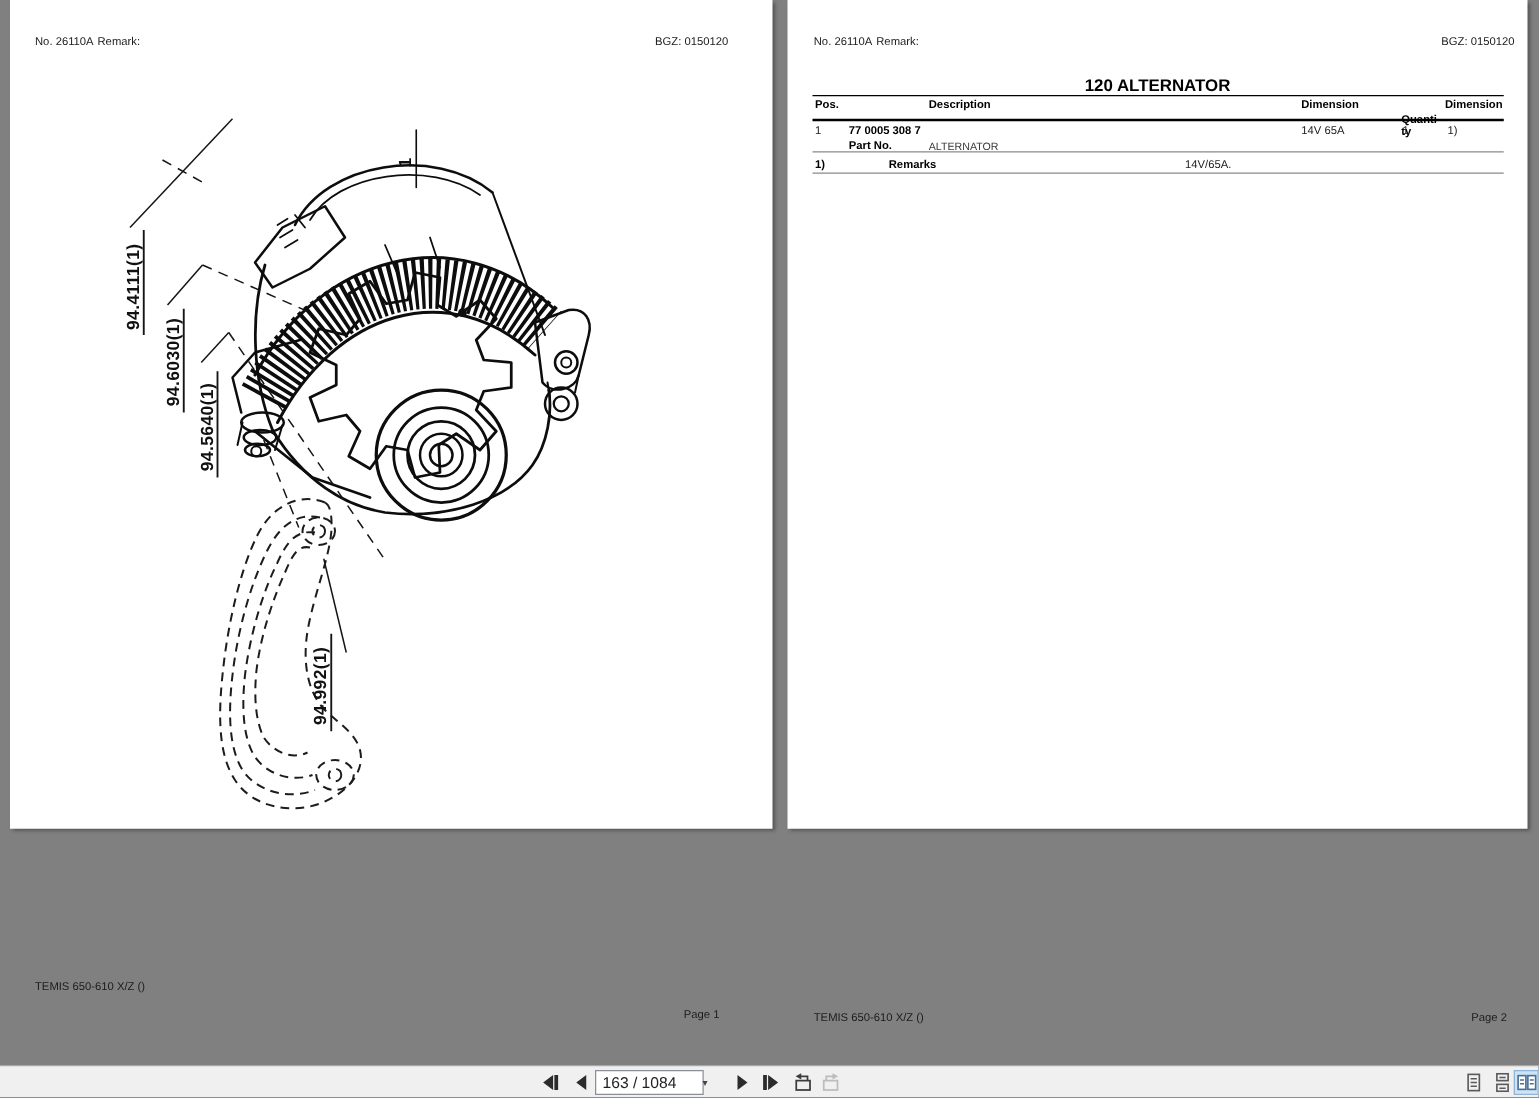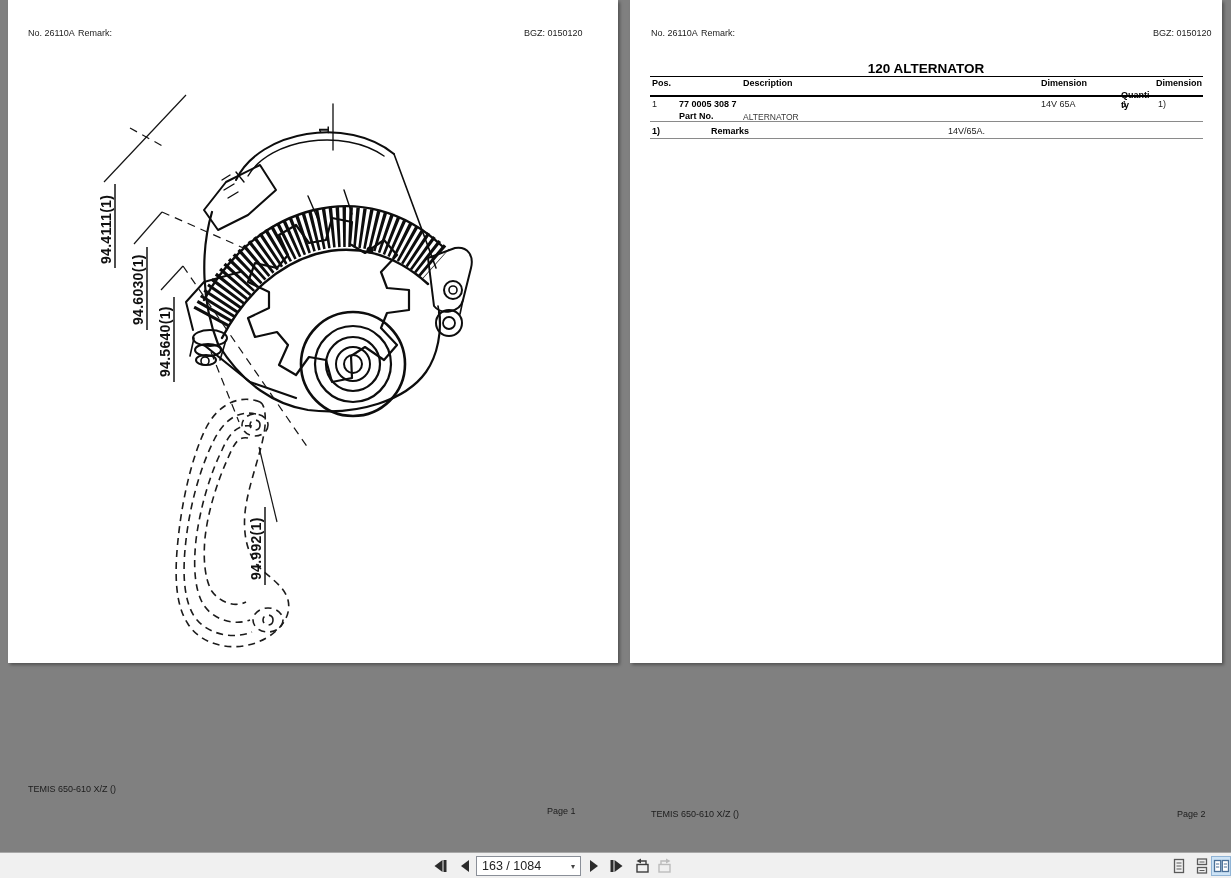--- a/index.html
+++ b/index.html
@@ -14,21 +14,21 @@
   .hline.gray{background:#8a8a8a;}
   .hline.thick{height:2px;}
   .tcell{position:absolute;font-size:9px;color:#1c1c1c;white-space:pre-line;}
   .tcell.hdr{font-weight:bold;color:#000;}
   .tcell.b{font-weight:bold;color:#000;}
   .tcell.desc{color:#3a3a3a;font-size:8.5px;margin-top:12px;}
   .drawing-svg{position:absolute;left:0;top:0;}
   
   .toolbar{position:absolute;left:0;top:852px;width:1231px;height:26px;background:#f0f0f0;border-top:1px solid #a8a8a8;box-sizing:border-box;}
   .tb-btn{position:absolute;top:2px;width:22px;height:22px;border:none;background:transparent;padding:0;display:flex;align-items:center;justify-content:center;cursor:pointer;}
-  .pagebox{position:absolute;left:476px;top:3px;width:105px;height:20px;background:#fff;border:1px solid #8a8f98;box-sizing:border-box;display:flex;align-items:center;}
+  .pagebox{position:absolute;left:476px;top:3px;width:87px;height:20px;background:#fff;border:1px solid #8a8f98;box-sizing:border-box;display:flex;align-items:center;}
   .pagebox input{flex:1;border:none;outline:none;font-family:"Liberation Sans",sans-serif;font-size:12.5px;color:#222;padding:0 0 0 5px;width:80px;background:transparent;}
   .combo-arrow{width:14px;height:100%;display:flex;align-items:center;justify-content:center;font-size:8px;color:#444;cursor:pointer;}
   .view-btn{position:absolute;top:3px;width:20px;height:20px;border:1px solid transparent;background:transparent;padding:0;display:flex;align-items:center;justify-content:center;cursor:pointer;box-sizing:border-box;}
   .view-btn.active{background:#cde3f6;border:1px solid #90b4d6;}
 </style>
 </head>
 <body>
 
 <div class="screen">
 

